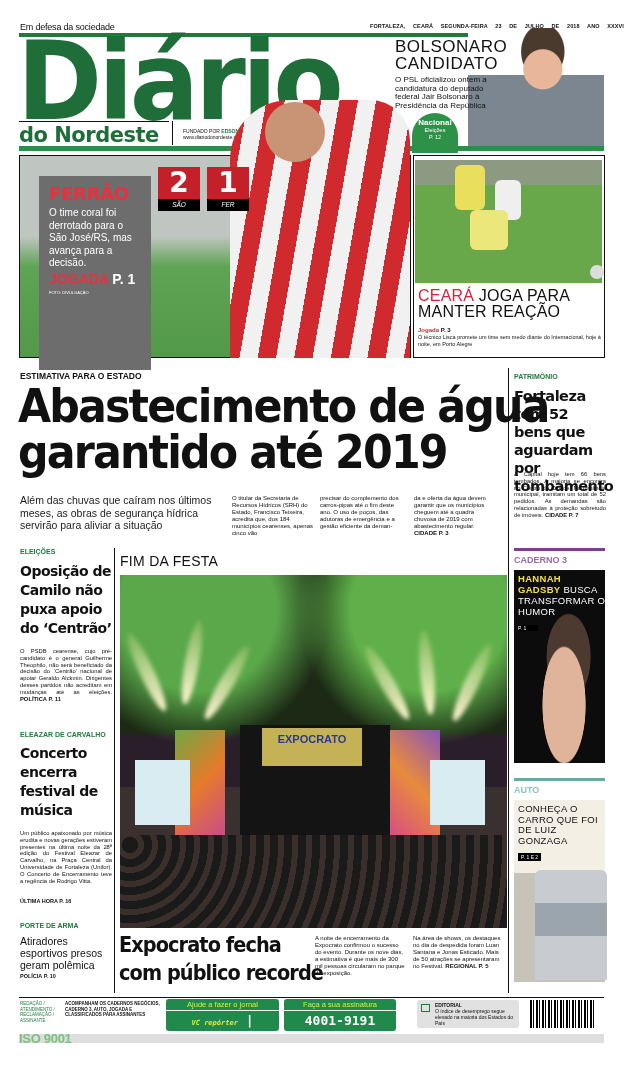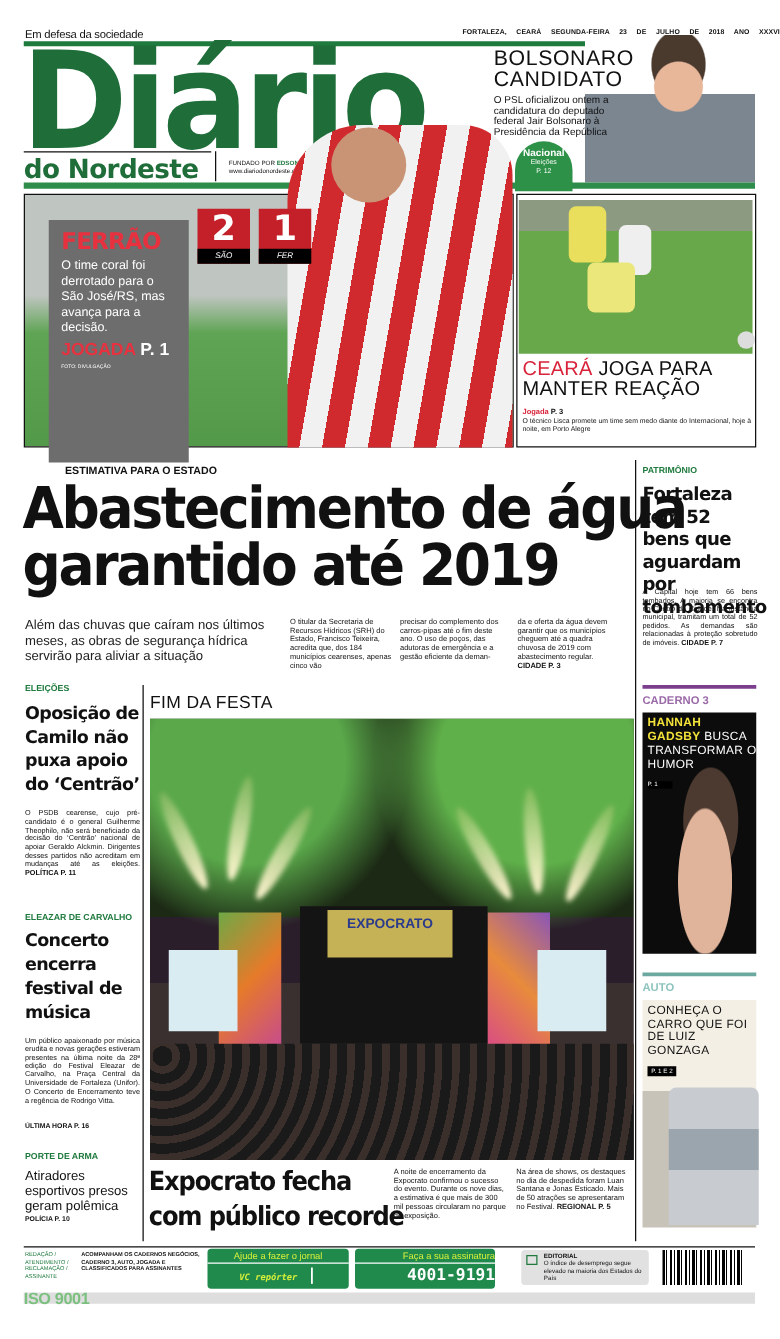--- a/index.html
+++ b/index.html
@@ -49,21 +49,21 @@
   .ceara-shirt2 { left: 470px; top: 210px; width: 38px; height: 40px; background: #ece77a; border-radius: 6px; }
   .ceara-white { left: 495px; top: 180px; width: 26px; height: 40px; background: #efefef; border-radius: 6px; }
   .ceara-ball { left: 590px; top: 265px; width: 14px; height: 14px; border-radius: 50%; background: #ddd; }
   .ceara-title { left: 418px; top: 288px; font-size: 16px; line-height: 16px; font-weight: 300; letter-spacing: 0.2px; }
   .ceara-title .r { color: #d9233a; }
   .ceara-ref { left: 418px; top: 327px; font-size: 6px; font-weight: bold; }
   .ceara-ref span { color: #d9233a; }
   .ceara-desc { left: 418px; top: 334px; width: 186px; font-size: 5.5px; line-height: 6.5px; }
 
   
-  .kicker { left: 20px; top: 371px; font-size: 8.5px; font-weight: 900; margin-left: 32px; }
+  .kicker { left: 20px; top: 371px; font-size: 8.5px; font-weight: 900; }
   .big-hl { left: 18px; top: 383px; font-size: 46px; line-height: 46px; font-weight: 900; letter-spacing: -2px; font-family: "DejaVu Sans", sans-serif; transform: scaleX(0.93); transform-origin: left; }
   .lead { left: 20px; top: 494px; width: 210px; font-size: 10.5px; line-height: 12.5px; color: #222; }
   .body-col { font-size: 6px; line-height: 7px; width: 82px; }
   .vline { background: #111; width: 1px; }
 
   
   .side-kicker { font-size: 7px; font-weight: 900; color: #1f7a3e; }
   .patri-title { left: 514px; top: 387px; width: 95px; font-size: 14.5px; line-height: 18px; font-weight: 900; font-family: "DejaVu Sans", sans-serif; letter-spacing: -0.5px; }
   .patri-text { left: 514px; top: 471px; width: 92px; font-size: 5.8px; line-height: 6.8px; text-align: justify; }
 
@@ -260,21 +260,21 @@
 <div class="abs footer-rule"></div>
 <div class="abs foot-small" style="left:20px;top:1001px;width:42px;color:#1f7a3e;">REDAÇÃO / ATENDIMENTO / RECLAMAÇÃO / ASSINANTE</div>
 <div class="abs foot-small" style="left:65px;top:1001px;width:95px;font-weight:bold;">ACOMPANHAM OS CADERNOS NEGÓCIOS, CADERNO 3, AUTO, JOGADA E CLASSIFICADOS PARA ASSINANTES</div>
 <div class="abs foot-box" style="left:166px;top:999px;width:113px;">
   <div class="top">Ajude a fazer o jornal</div>
   <div class="num">
     <span style="font-size:7px;color:#d9f03a;font-style:italic;">VC repórter</span> |
     <span>99948-8712</span>
   </div>
 </div>
-<div class="abs foot-box" style="left:284px;top:999px;width:112px;text-align:right;">
+<div class="abs foot-box" style="left:284px;top:999px;width:112px;">
   <div class="top">Faça a sua assinatura</div>
   <div class="num">4001-9191</div>
 </div>
 <div class="abs editorial">
   <div class="abs" style="left:4px;top:4px;width:9px;height:8px;border:1px solid #1f7a3e;"></div>
   <div style="font-size:5px;font-weight:bold;">EDITORIAL</div>
   <div style="font-size:5px;line-height:6px;">O índice de desemprego segue elevado na maioria dos Estados do País</div>
 </div>
 <div class="abs barcode"></div>
 <div class="abs iso-bar"></div>

